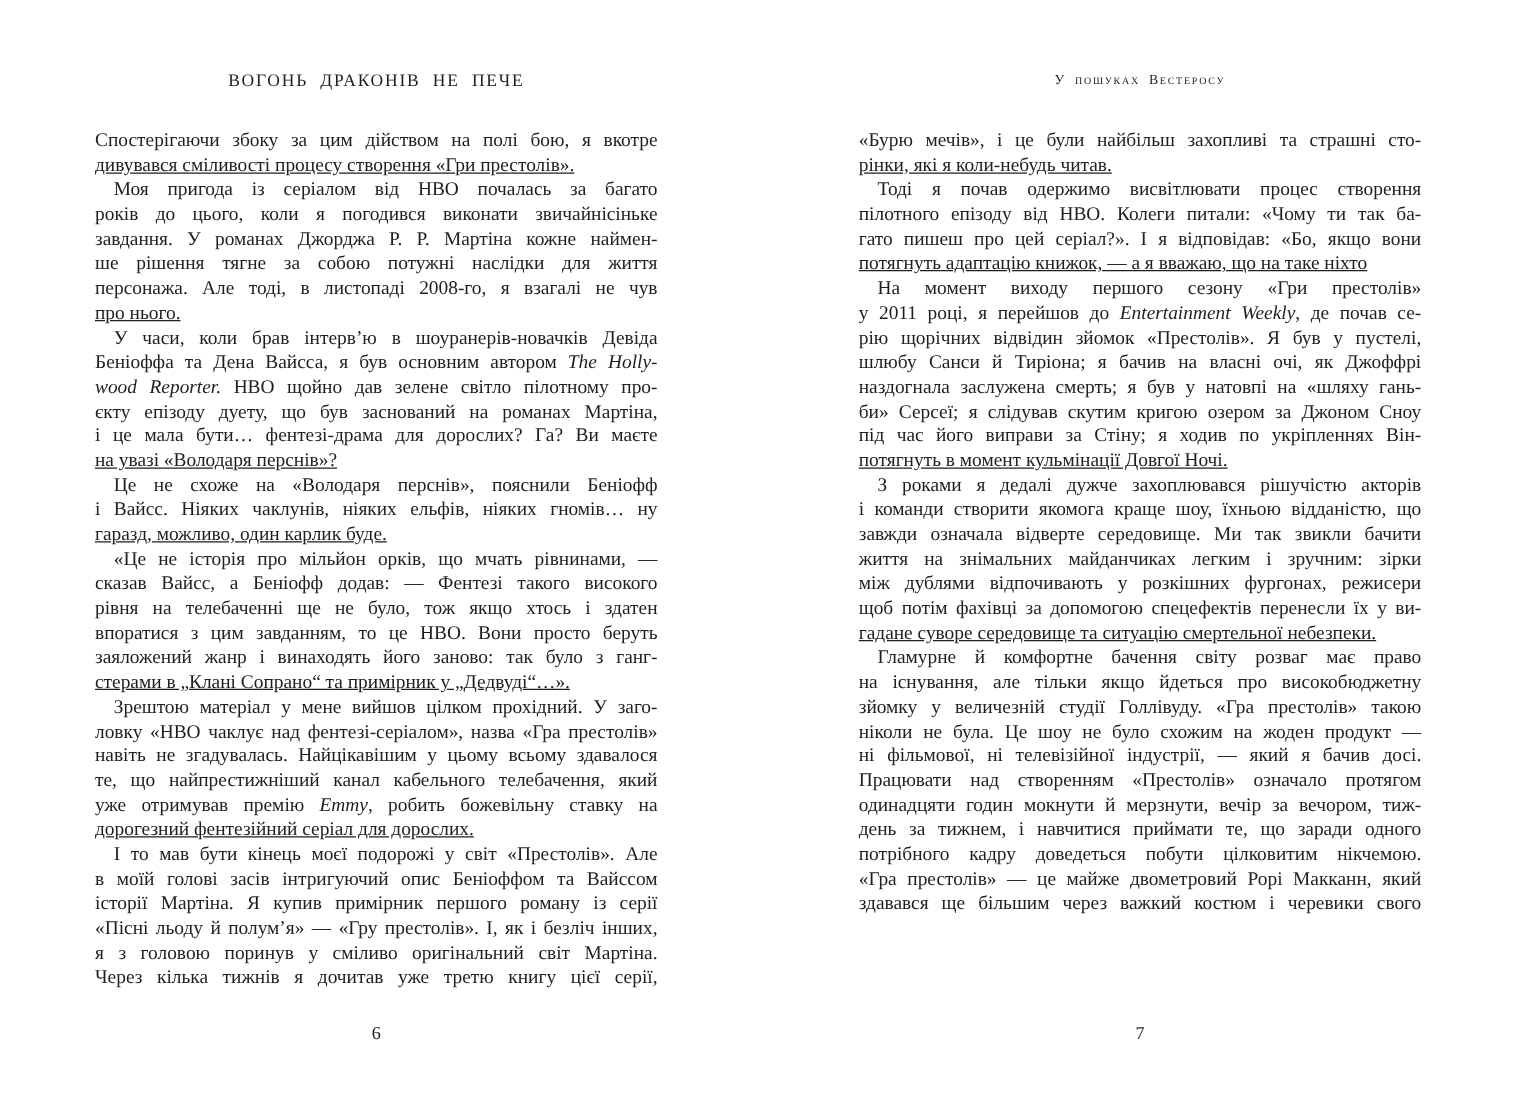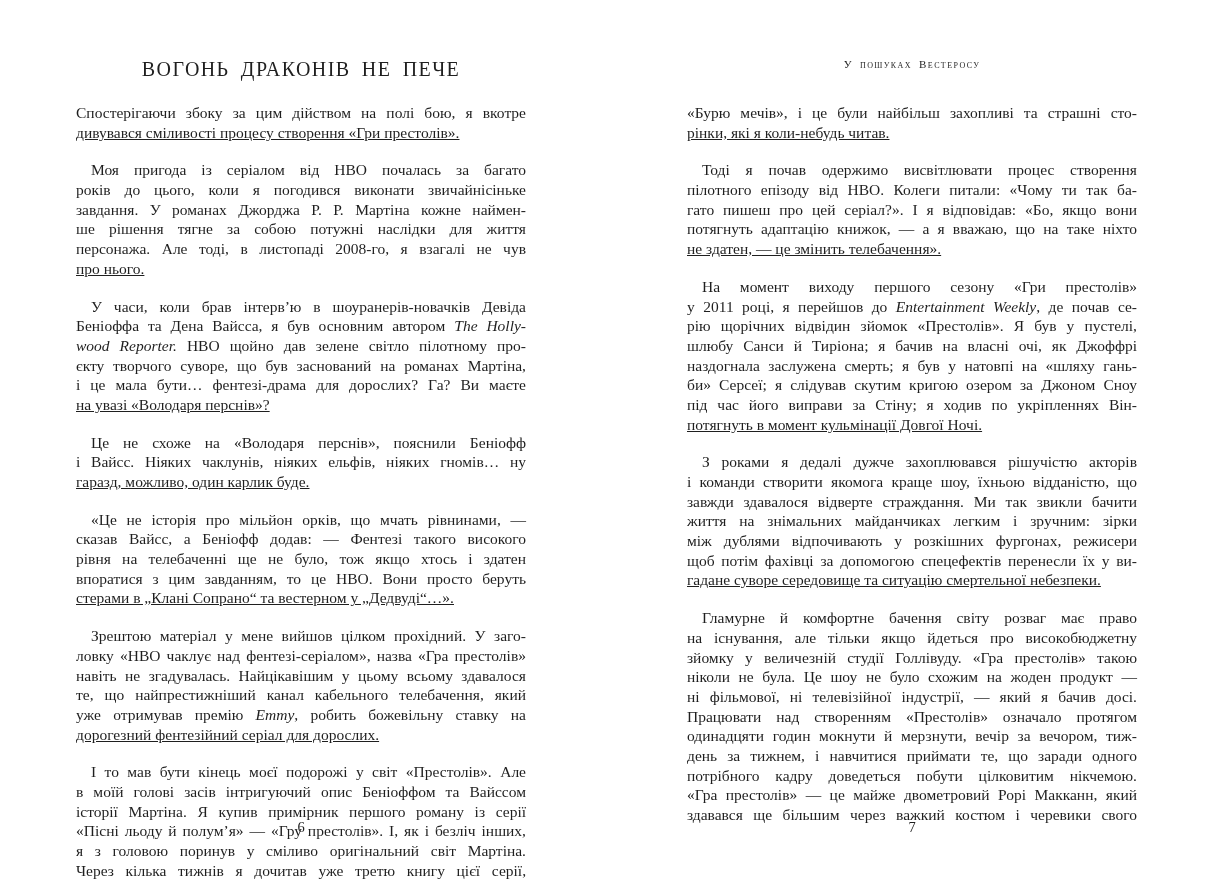--- a/index.html
+++ b/index.html
@@ -30,21 +30,21 @@
 
   .running-header {
     position: absolute;
     top: 58px;
     left: 0;
     right: 0;
     text-align: center;
     white-space: nowrap;
   }
   .running-header.caps {
-    font-size: 20px;
+    font-size: 14px;
     letter-spacing: 1.4px;
     word-spacing: 5px;
   }
   .running-header.smallcaps {
     font-variant: small-caps;
     font-size: 11px;
     letter-spacing: 1.4px;
     word-spacing: 3px;
   }
 
@@ -61,21 +61,20 @@
     height: 19.7px;
     text-align: justify;
     text-align-last: justify;
   }
   .para.endpara .line:last-child {
     text-align-last: left;
     text-decoration: underline;
   }
   .para.indent .line:first-child {
     text-indent: 15px;
-    margin-top: 18px;
   }
   .line i { }
 
   .page-number {
     position: absolute;
     top: 819px;
     left: 0;
     right: 0;
     text-align: center;
     font-size: 14.5px;
@@ -98,35 +97,36 @@
           <div class="line"><span>років до цього, коли я погодився виконати звичайнісіньке</span></div>
           <div class="line"><span>завдання. У романах Джорджа Р. Р. Мартіна кожне наймен-</span></div>
           <div class="line"><span>ше рішення тягне за собою потужні наслідки для життя</span></div>
           <div class="line"><span>персонажа. Але тоді, в листопаді 2008-го, я взагалі не чув</span></div>
           <div class="line"><span>про нього.</span></div>
         </div>
         <div class="para indent endpara">
           <div class="line"><span>У часи, коли брав інтерв’ю в шоуранерів-новачків Девіда</span></div>
           <div class="line"><span>Беніоффа та Дена Вайсса, я був основним автором </span><i>The Holly-</i></div>
           <div class="line"><i>wood Reporter.</i><span> HBO щойно дав зелене світло пілотному про-</span></div>
-          <div class="line"><span>єкту творчого суворе, що був заснований на романах Мартіна,</span></div>
+          <div class="line"><span>єкту епізоду дуету, що був заснований на романах Мартіна,</span></div>
           <div class="line"><span>і це мала бути… фентезі-драма для дорослих? Га? Ви маєте</span></div>
           <div class="line"><span>на увазі «Володаря перснів»?</span></div>
         </div>
         <div class="para indent endpara">
           <div class="line"><span>Це не схоже на «Володаря перснів», пояснили Беніофф</span></div>
           <div class="line"><span>і Вайсс. Ніяких чаклунів, ніяких ельфів, ніяких гномів… ну</span></div>
           <div class="line"><span>гаразд, можливо, один карлик буде.</span></div>
         </div>
         <div class="para indent endpara">
           <div class="line"><span>«Це не історія про мільйон орків, що мчать рівнинами, —</span></div>
           <div class="line"><span>сказав Вайсс, а Беніофф додав: — Фентезі такого високого</span></div>
           <div class="line"><span>рівня на телебаченні ще не було, тож якщо хтось і здатен</span></div>
           <div class="line"><span>впоратися з цим завданням, то це HBO. Вони просто беруть</span></div>
-          <div class="line"><span>стерами в „Клані Сопрано“ та вестерном у „Дедвуді“…».</span></div>
+          <div class="line"><span>заяложений жанр і винаходять його заново: так було з ганг-</span></div>
+          <div class="line"><span>стерами в „Клані Сопрано“ та примірник у „Дедвуді“…».</span></div>
         </div>
         <div class="para indent endpara">
           <div class="line"><span>Зрештою матеріал у мене вийшов цілком прохідний. У заго-</span></div>
           <div class="line"><span>ловку «HBO чаклує над фентезі-серіалом», назва «Гра престолів»</span></div>
           <div class="line"><span>навіть не згадувалась. Найцікавішим у цьому всьому здавалося</span></div>
           <div class="line"><span>те, що найпрестижніший канал кабельного телебачення, який</span></div>
           <div class="line"><span>уже отримував премію </span><i>Emmy</i><span>, робить божевільну ставку на</span></div>
           <div class="line"><span>дорогезний фентезійний серіал для дорослих.</span></div>
         </div>
         <div class="para indent">
@@ -146,36 +146,35 @@
     <div class="body-text">
         <div class="para endpara">
           <div class="line"><span>«Бурю мечів», і це були найбільш захопливі та страшні сто-</span></div>
           <div class="line"><span>рінки, які я коли-небудь читав.</span></div>
         </div>
         <div class="para indent endpara">
           <div class="line"><span>Тоді я почав одержимо висвітлювати процес створення</span></div>
           <div class="line"><span>пілотного епізоду від HBO. Колеги питали: «Чому ти так ба-</span></div>
           <div class="line"><span>гато пишеш про цей серіал?». І я відповідав: «Бо, якщо вони</span></div>
           <div class="line"><span>потягнуть адаптацію книжок, — а я вважаю, що на таке ніхто</span></div>
-          <div class="line"><span>не здатен, — це змінить телебачення».</span></div>
         </div>
         <div class="para indent endpara">
           <div class="line"><span>На момент виходу першого сезону «Гри престолів»</span></div>
           <div class="line"><span>у 2011 році, я перейшов до </span><i>Entertainment Weekly</i><span>, де почав се-</span></div>
           <div class="line"><span>рію щорічних відвідин зйомок «Престолів». Я був у пустелі,</span></div>
           <div class="line"><span>шлюбу Санси й Тиріона; я бачив на власні очі, як Джоффрі</span></div>
           <div class="line"><span>наздогнала заслужена смерть; я був у натовпі на «шляху гань-</span></div>
           <div class="line"><span>би» Серсеї; я слідував скутим кригою озером за Джоном Сноу</span></div>
           <div class="line"><span>під час його виправи за Стіну; я ходив по укріпленнях Він-</span></div>
           <div class="line"><span>потягнуть в момент кульмінації Довгої Ночі.</span></div>
         </div>
         <div class="para indent endpara">
           <div class="line"><span>З роками я дедалі дужче захоплювався рішучістю акторів</span></div>
           <div class="line"><span>і команди створити якомога краще шоу, їхньою відданістю, що</span></div>
-          <div class="line"><span>завжди здавалося відверте страждання. Ми так звикли бачити</span></div>
+          <div class="line"><span>завжди означала відверте середовище. Ми так звикли бачити</span></div>
           <div class="line"><span>життя на знімальних майданчиках легким і зручним: зірки</span></div>
           <div class="line"><span>між дублями відпочивають у розкішних фургонах, режисери</span></div>
           <div class="line"><span>щоб потім фахівці за допомогою спецефектів перенесли їх у ви-</span></div>
           <div class="line"><span>гадане суворе середовище та ситуацію смертельної небезпеки.</span></div>
         </div>
         <div class="para indent">
           <div class="line"><span>Гламурне й комфортне бачення світу розваг має право</span></div>
           <div class="line"><span>на існування, але тільки якщо йдеться про високобюджетну</span></div>
           <div class="line"><span>зйомку у величезній студії Голлівуду. «Гра престолів» такою</span></div>
           <div class="line"><span>ніколи не була. Це шоу не було схожим на жоден продукт —</span></div>

